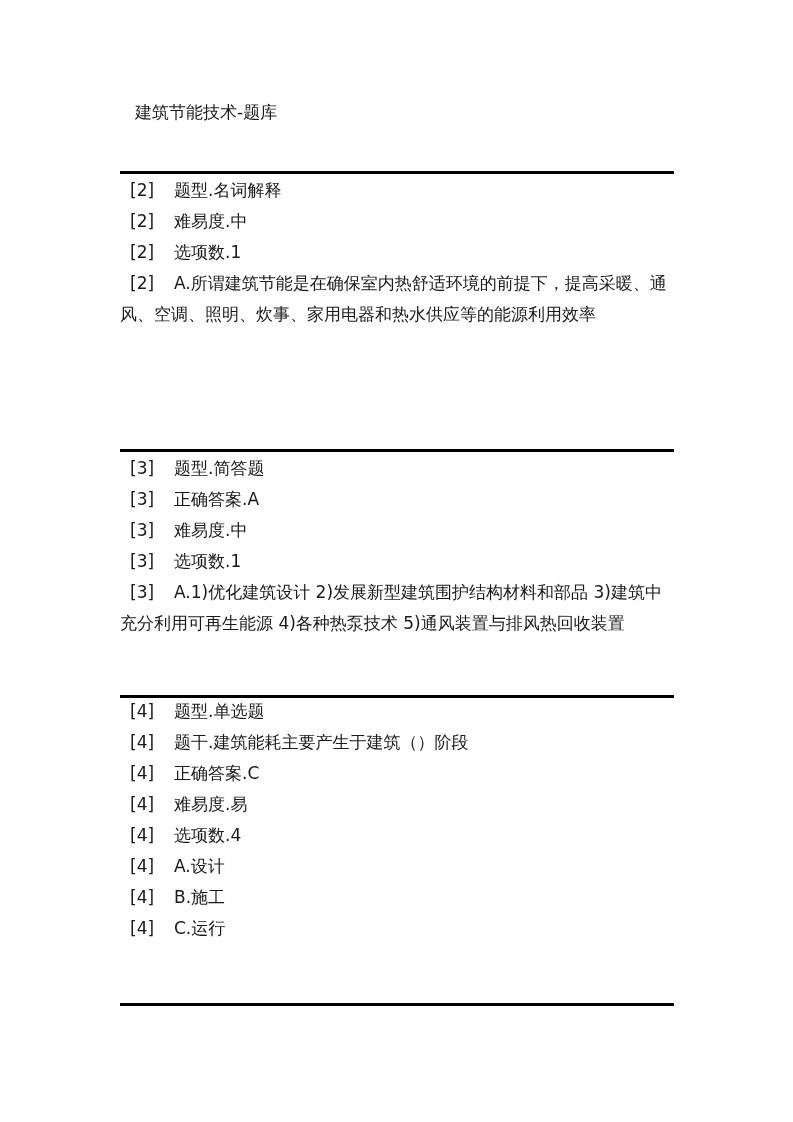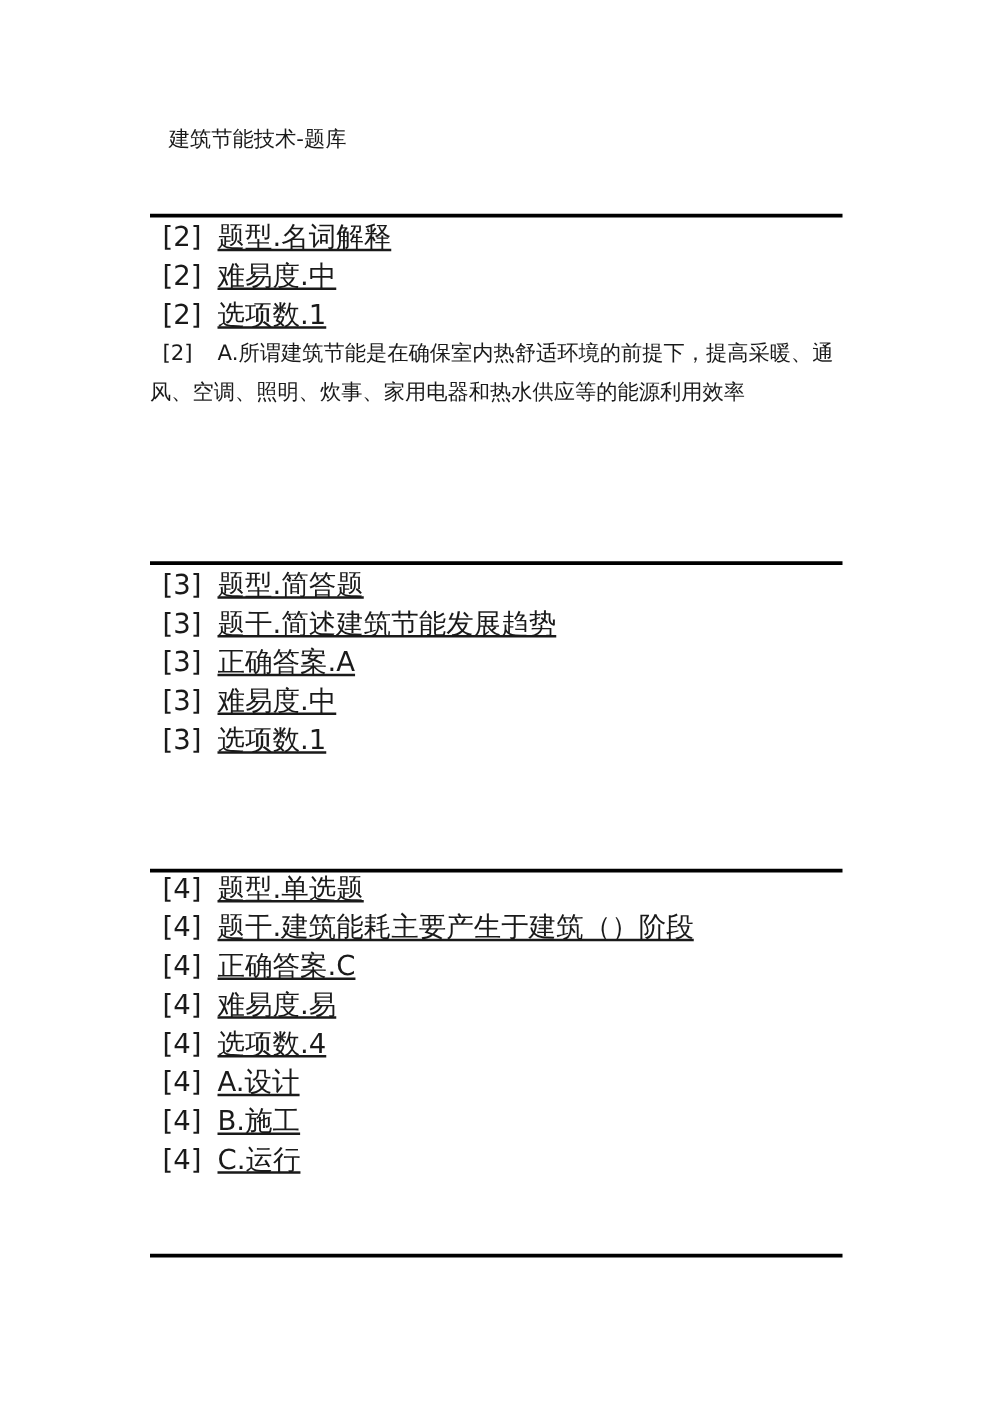--- a/index.html
+++ b/index.html
@@ -37,26 +37,25 @@
       width: 554px;
       height: 3px;
       background: #000000;
     }
     .block {
       position: absolute;
       left: 120px;
       width: 548px;
     }
     .line {
-      font-size: 22px;
+      font-size: 17px;
       line-height: 31px;
       height: 31px;
       white-space: nowrap;
       position: relative;
-      text-decoration: underline;
     }
     .line .tag {
       display: inline-block;
       width: 54px;
       padding-left: 10px;
       box-sizing: border-box;
     }
     .line .txt {
       display: inline;
     }
@@ -95,30 +94,30 @@
       <span class="tag">[2]</span><span>A.所谓建筑节能是在确保室内热舒适环境的前提下，提高采暖、通风、空调、照明、炊事、家用电器和热水供应等的能源利用效率</span>
     </div>
   </div>
 
   <div class="rule" style="top:449px;"></div>
   <div class="block" style="top:453px;">
     <div class="line">
       <span class="tag">[3]</span><span class="txt">题型.简答题</span>
     </div>
     <div class="line">
-      <span class="tag">[3]</span><span class="txt">题干.简述建筑节能发展趋势</span>
-    </div>
-    <div class="line">
       <span class="tag">[3]</span><span class="txt">正确答案.A</span>
     </div>
     <div class="line">
       <span class="tag">[3]</span><span class="txt">难易度.中</span>
     </div>
     <div class="line">
       <span class="tag">[3]</span><span class="txt">选项数.1</span>
+    </div>
+    <div class="para">
+      <span class="tag">[3]</span><span>A.1)优化建筑设计 2)发展新型建筑围护结构材料和部品 3)建筑中充分利用可再生能源 4)各种热泵技术 5)通风装置与排风热回收装置</span>
     </div>
   </div>
 
   <div class="rule" style="top:695px;"></div>
   <div class="block" style="top:696px;">
     <div class="line">
       <span class="tag">[4]</span><span class="txt">题型.单选题</span>
     </div>
     <div class="line">
       <span class="tag">[4]</span><span class="txt">题干.建筑能耗主要产生于建筑（）阶段</span>

